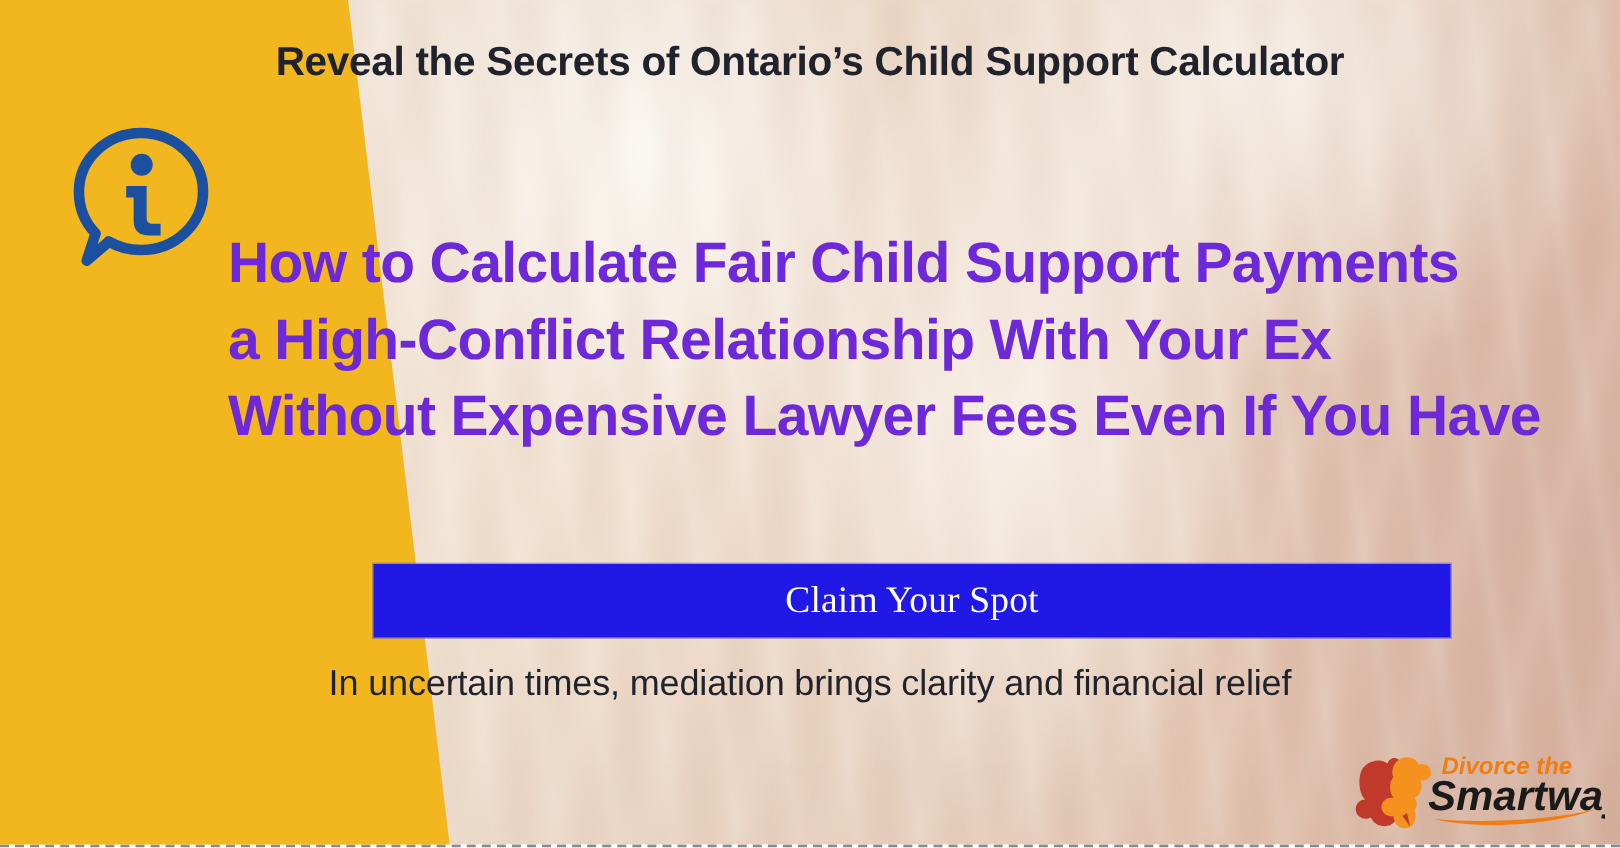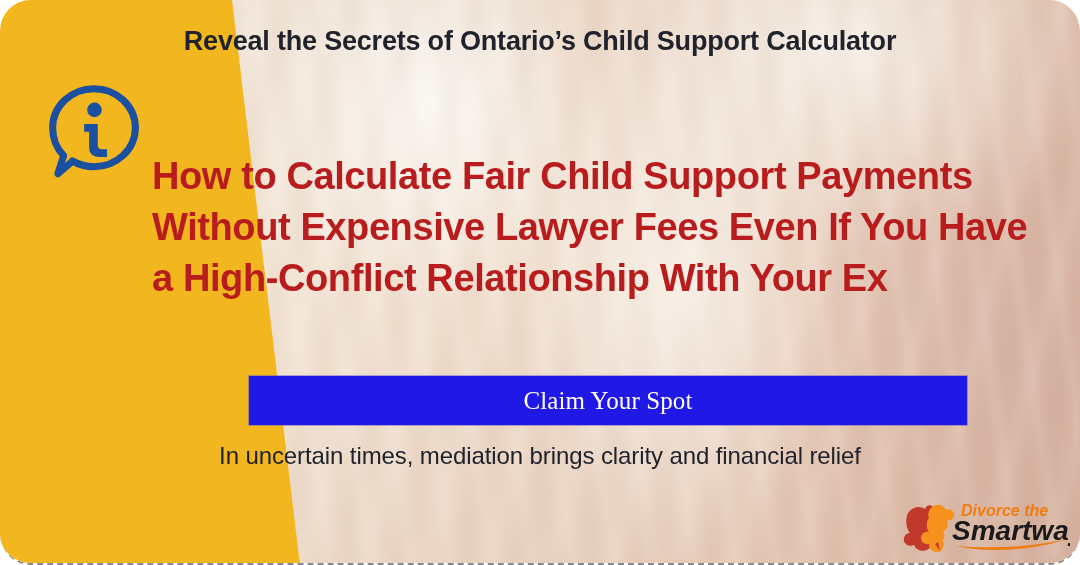--- a/index.html
+++ b/index.html
@@ -10,21 +10,20 @@
     background:#fff;
     font-family:"Liberation Sans", sans-serif;
   }
 
   #banner {
     position:relative;
     width:1080px;
     height:565px;
     overflow:hidden;
     border-bottom:2px dashed #8a8a8a;
-    border-radius:31px;
   }
 
   
   .bg-base {
     position:absolute; inset:0;
     background:
       radial-gradient(ellipse 420px 340px at 78% 8%,  rgba(255,252,246,0.95) 0%, rgba(255,252,246,0) 62%),
       radial-gradient(ellipse 360px 520px at 96% 62%, rgba(214,176,160,0.75) 0%, rgba(214,176,160,0) 66%),
       radial-gradient(ellipse 300px 420px at 55% 88%, rgba(236,214,196,0.80) 0%, rgba(236,214,196,0) 70%),
       radial-gradient(ellipse 260px 300px at 40% 18%, rgba(255,255,252,0.92) 0%, rgba(255,255,252,0) 68%),
@@ -105,21 +104,21 @@
   }
 
   .headline {
     position:absolute;
     left:152px; top:151px;
     width:860px;
     font-size:38px;
     line-height:51px;
     font-weight:700;
     letter-spacing:-0.4px;
-    color:#b91c1c;
+    color:#6d28d9;
     font-family:"Liberation Sans", sans-serif;
   }
   .headline .ln { display:block; white-space:nowrap; }
 
   
   .cta {
     position:absolute;
     left:249px; top:376px;
     width:718px; height:49px;
     background:#2018E4;
@@ -179,22 +178,22 @@
       <circle cx="50.5" cy="28.5" r="7.8" fill="#1B4FA0"></circle>
       <path d="M39.5 43.5 h14.5 v22.5 c0 3.0 1.6 4.4 4.6 4.4 h5.3 v8.2 h-8.0
                c-7.3 0 -11.1 -3.6 -11.1 -10.3 V51.7 h-5.3 z" fill="#1B4FA0"></path>
     </svg>
   </div>
 
   <div class="eyebrow">Reveal the Secrets of Ontario’s Child Support Calculator</div>
 
   <div class="headline">
     <span class="ln">How to Calculate Fair Child Support Payments</span>
+    <span class="ln">a High-Conflict Relationship With Your Ex</span>
     <span class="ln">Without Expensive Lawyer Fees Even If You Have</span>
-    <span class="ln">a High-Conflict Relationship With Your Ex</span>
   </div>
 
   <button class="cta">Claim Your Spot</button>
 
   <div class="subline">In uncertain times, mediation brings clarity and financial relief</div>
 
   <div class="logo">
     <svg viewBox="0 0 176 58" xmlns="http://www.w3.org/2000/svg">
 
       <g>

